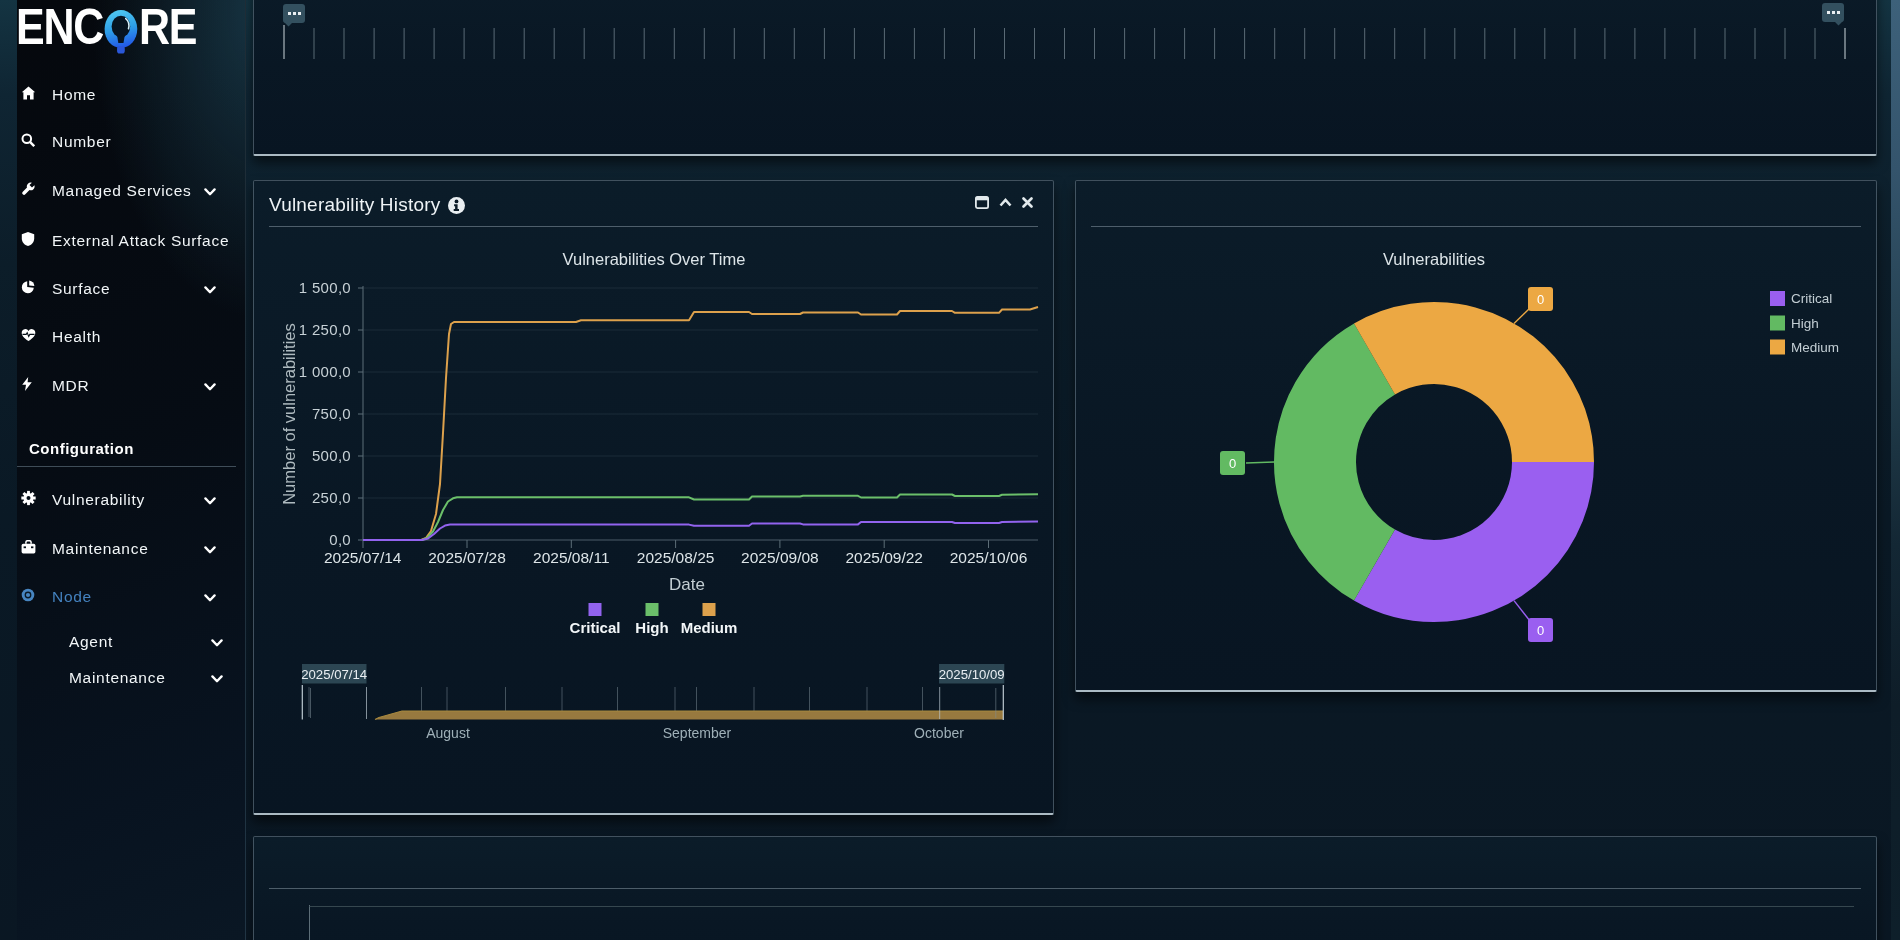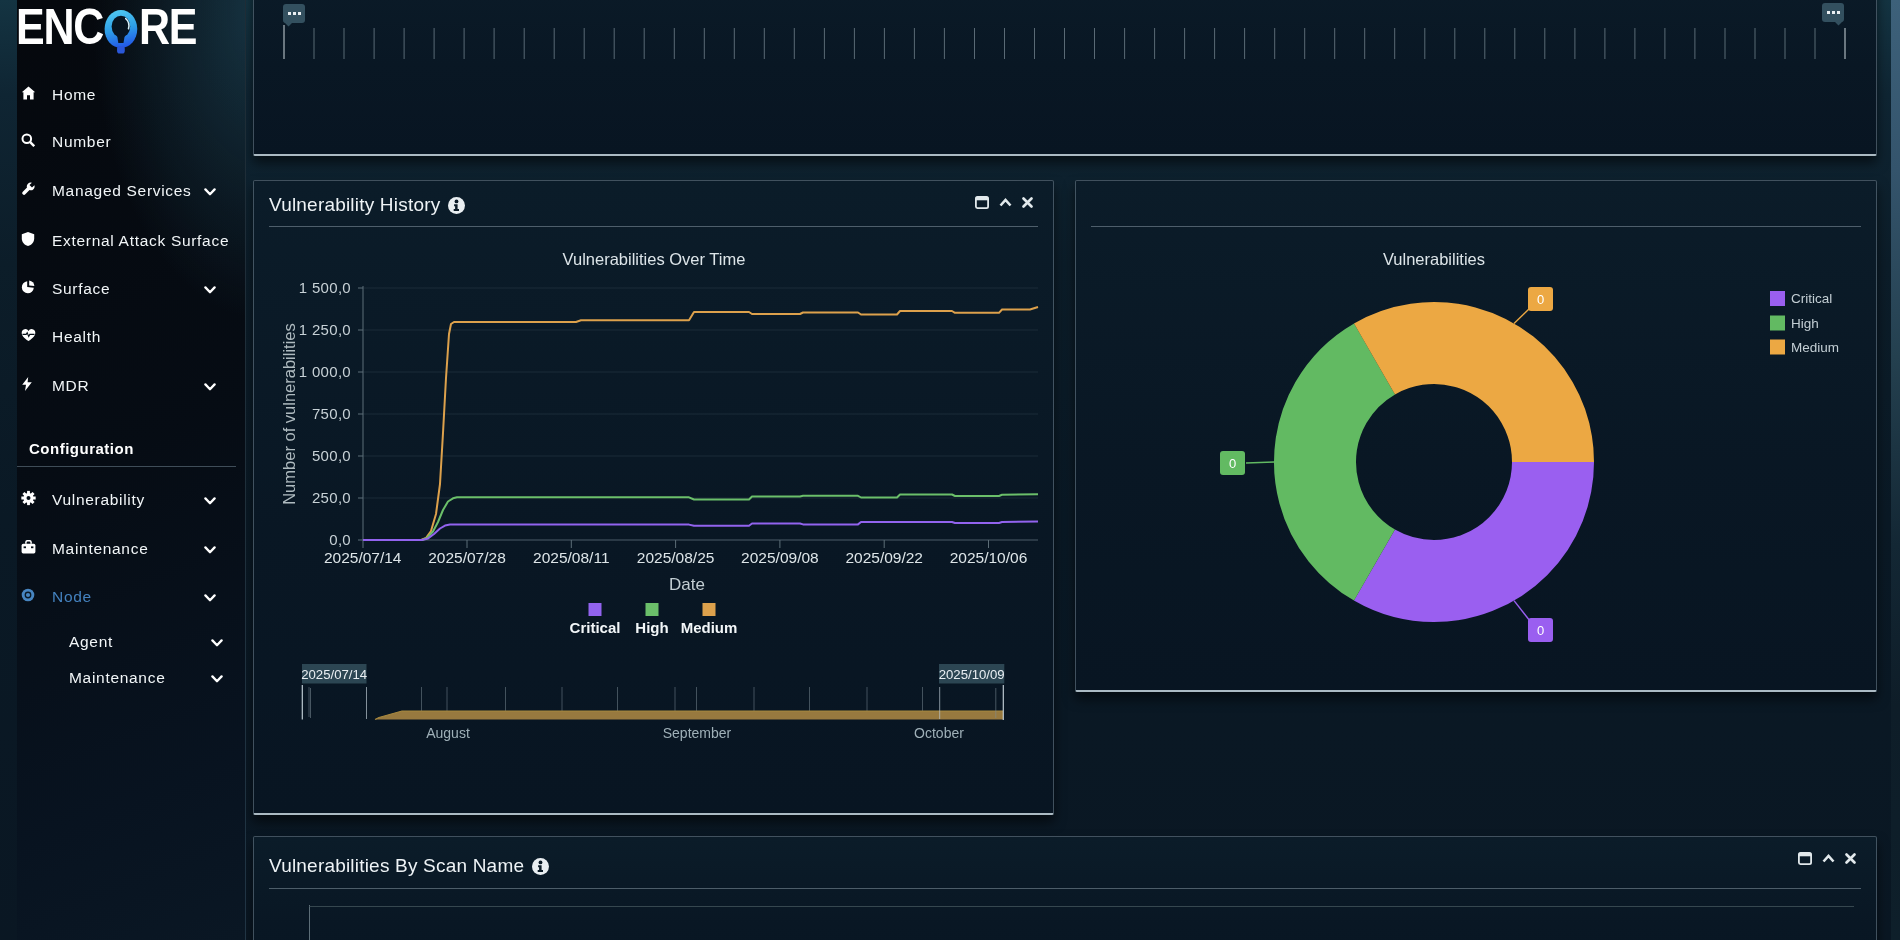--- a/index.html
+++ b/index.html
@@ -245,39 +245,20 @@
         <rect x="694" y="110" width="15" height="15" fill="#9a5ff0"></rect>
         <text x="715" y="122" font-size="13.5" fill="#c3ced4">Critical</text>
         <rect x="694" y="134.5" width="15" height="15" fill="#62ba62"></rect>
         <text x="715" y="146.5" font-size="13.5" fill="#c3ced4">High</text>
         <rect x="694" y="158.5" width="15" height="15" fill="#eca843"></rect>
         <text x="715" y="170.5" font-size="13.5" fill="#c3ced4">Medium</text>
       </svg>
   </div>
 
   <div class="panel" id="scan">
-    <div class="phead">
-      <div class="ptitle">Vulnerabilities By Scan Name<svg width="17" height="17" viewBox="0 0 17 17">
-            <circle cx="8.5" cy="8.5" r="8.5" fill="#e9eef1"></circle>
-            <circle cx="8.5" cy="4.4" r="1.9" fill="#0b1a26"></circle>
-            <path d="M5.7 14.1 v-2 h1.4 V9.3 H6.1 V7.2 h3.5 v4.9 h1.4 v2 z" fill="#0b1a26"></path>
-          </svg></div>
-      <div class="pctrl">
-        <svg width="14" height="13" viewBox="0 0 14 13">
-            <rect x="0.9" y="0.9" width="12.2" height="11.2" rx="1.6" fill="none" stroke="#e2e9ec" stroke-width="1.8"></rect>
-            <rect x="0.9" y="0.9" width="12.2" height="3.4" fill="#e2e9ec"></rect>
-          </svg>
-        <svg width="13" height="9" viewBox="0 0 13 9">
-            <polyline points="1.5,7.5 6.5,2 11.5,7.5" fill="none" stroke="#e2e9ec" stroke-width="2.6"></polyline>
-          </svg>
-        <svg width="11" height="11" viewBox="0 0 11 11">
-            <path d="M1.5 1.5 L9.5 9.5 M9.5 1.5 L1.5 9.5" stroke="#e2e9ec" stroke-width="2.6" stroke-linecap="round"></path>
-          </svg>
-      </div>
-    </div>
     <div class="pline"></div>
     <svg class="csvg" width="1622" height="160" viewBox="0 0 1622 160">
       <line x1="55.5" y1="68" x2="55.5" y2="160" stroke="#5d6e78" stroke-width="1"></line>
       <line x1="55.5" y1="69.5" x2="1600" y2="69.5" stroke="#36474f" stroke-width="1"></line>
     </svg>
   </div>
 
   <div id="sidebar">
     <div id="logo"><span>ENC</span><svg width="40" height="52" viewBox="0 0 40 52">
           <defs>

